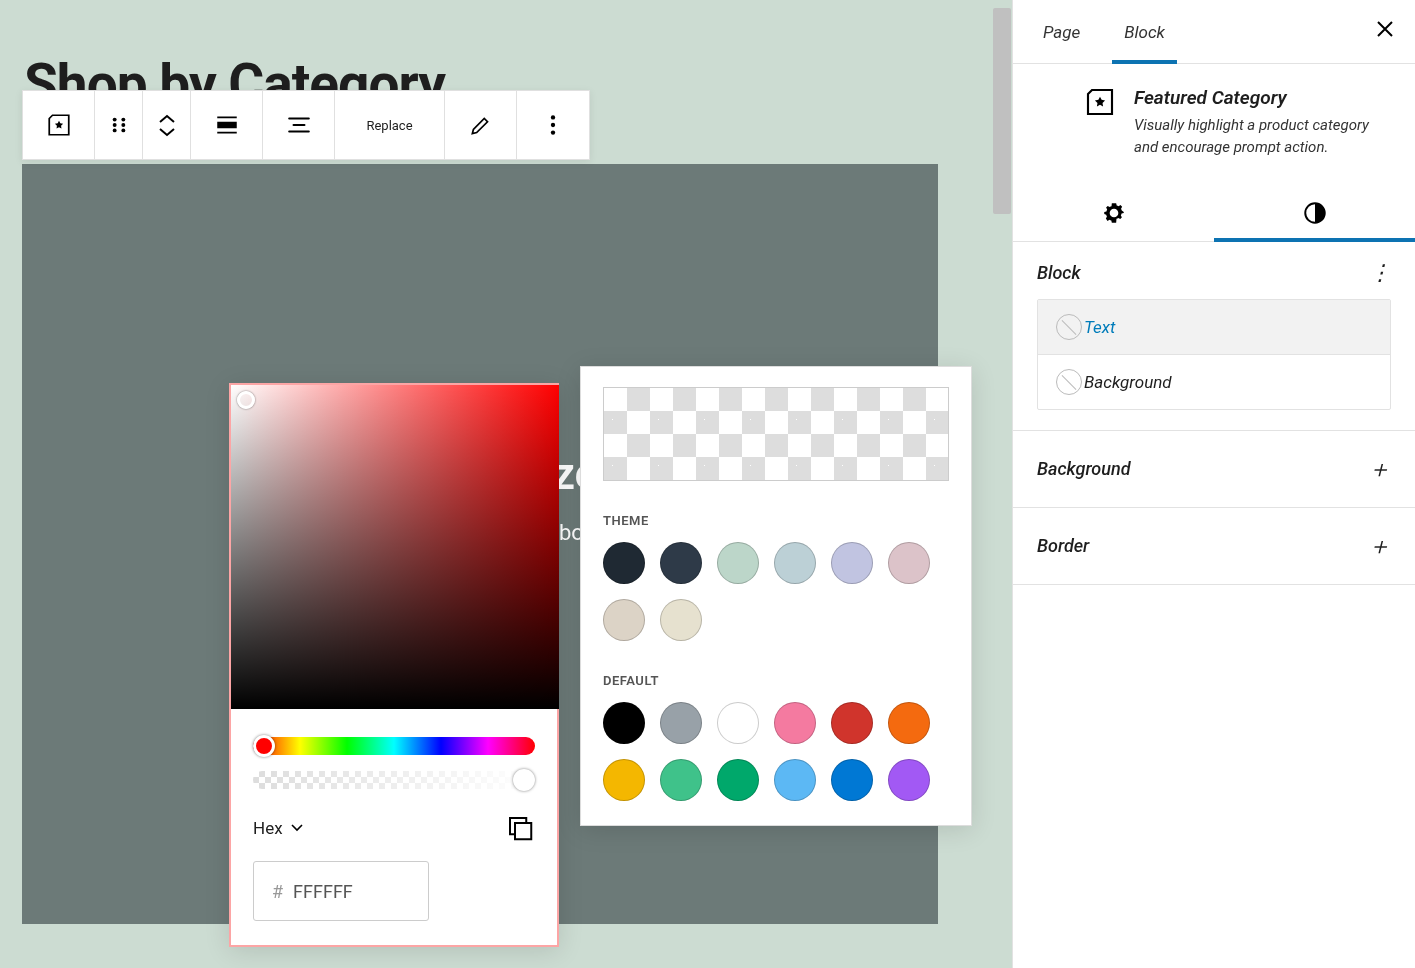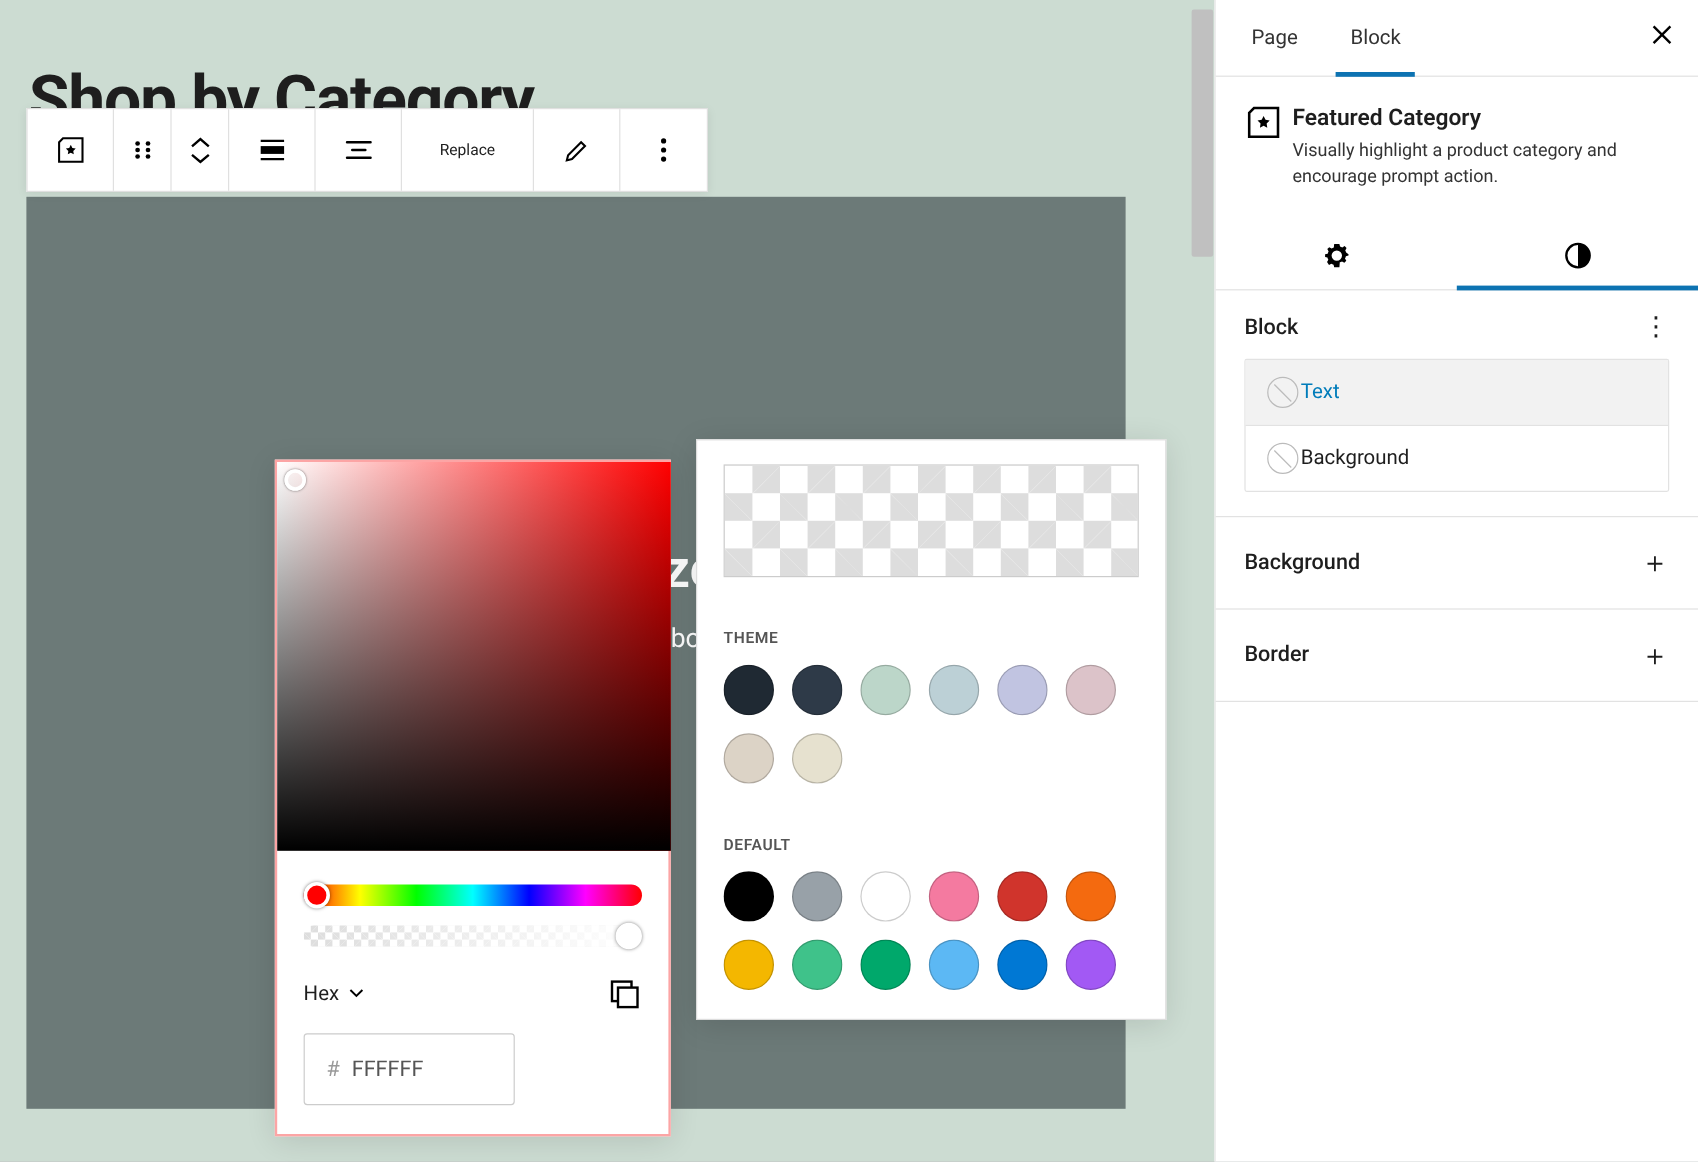--- a/index.html
+++ b/index.html
@@ -143,52 +143,52 @@
     width: 100%; height: 94px; border: 1px solid #ccc;
     background-image:
       linear-gradient(45deg, #ddd 25%, transparent 25%),
       linear-gradient(-45deg, #ddd 25%, transparent 25%),
       linear-gradient(45deg, transparent 75%, #ddd 75%),
       linear-gradient(-45deg, transparent 75%, #ddd 75%);
     background-size: 46px 46px;
     background-position: 0 0, 0 23px, 23px -23px, -23px 0;
   }
   .palette h4 {
-    margin: 44px 0 14px 0; font-size: 13px; font-weight: 600;
+    margin: 32px 0 14px 0; font-size: 13px; font-weight: 600;
     color: #555; letter-spacing: 0.5px;
   }
   .sw-row { display:flex; flex-wrap:wrap; gap: 15px; }
   .sw {
     width: 42px; height: 42px; border-radius: 50%;
     border: 1px solid var(--swatch-border);
     cursor: pointer;
   }
 
   
   .sidebar {
     width: 403px; height: 100%; border-left: 1px solid var(--panel-border);
-    background: #fff; display: flex; flex-direction: column;
+    background: #fff; display: flex; flex-direction: column; font-style: italic;
   }
   .side-tabs {
     display: flex; align-items: center; height: 64px;
     border-bottom: 1px solid var(--panel-border);
     padding: 0 8px;
   }
   .side-tabs .tab {
     padding: 0 22px; height: 100%; display:flex; align-items:center;
     font-size: 17px; color: #333; position: relative;
   }
   .side-tabs .tab.active::after {
     content:""; position:absolute; left:10px; right:10px; bottom:-1px;
     height:4px; background: var(--active-blue);
   }
   .side-tabs .spacer { flex:1; }
   .close-x { width: 44px; text-align: center; font-size: 22px; cursor:pointer; }
 
-  .blk-card { display:flex; gap:8px; padding: 22px 24px; }
+  .blk-card { display:flex; gap:18px; padding: 22px 24px; margin-left: 47px; }
   .blk-card .ico { flex: 0 0 32px; height:32px; }
   .blk-card .title { font-size: 19px; font-weight: 600; margin-bottom: 6px; }
   .blk-card .desc  { font-size: 15px; color: #333; line-height: 1.45; }
 
   .mini-tabs {
     display:flex; border-bottom: 1px solid var(--panel-border);
     margin-top: 4px;
   }
   .mini-tabs .mtab {
     flex:1; height: 56px; display:flex; align-items:center; justify-content:center;

